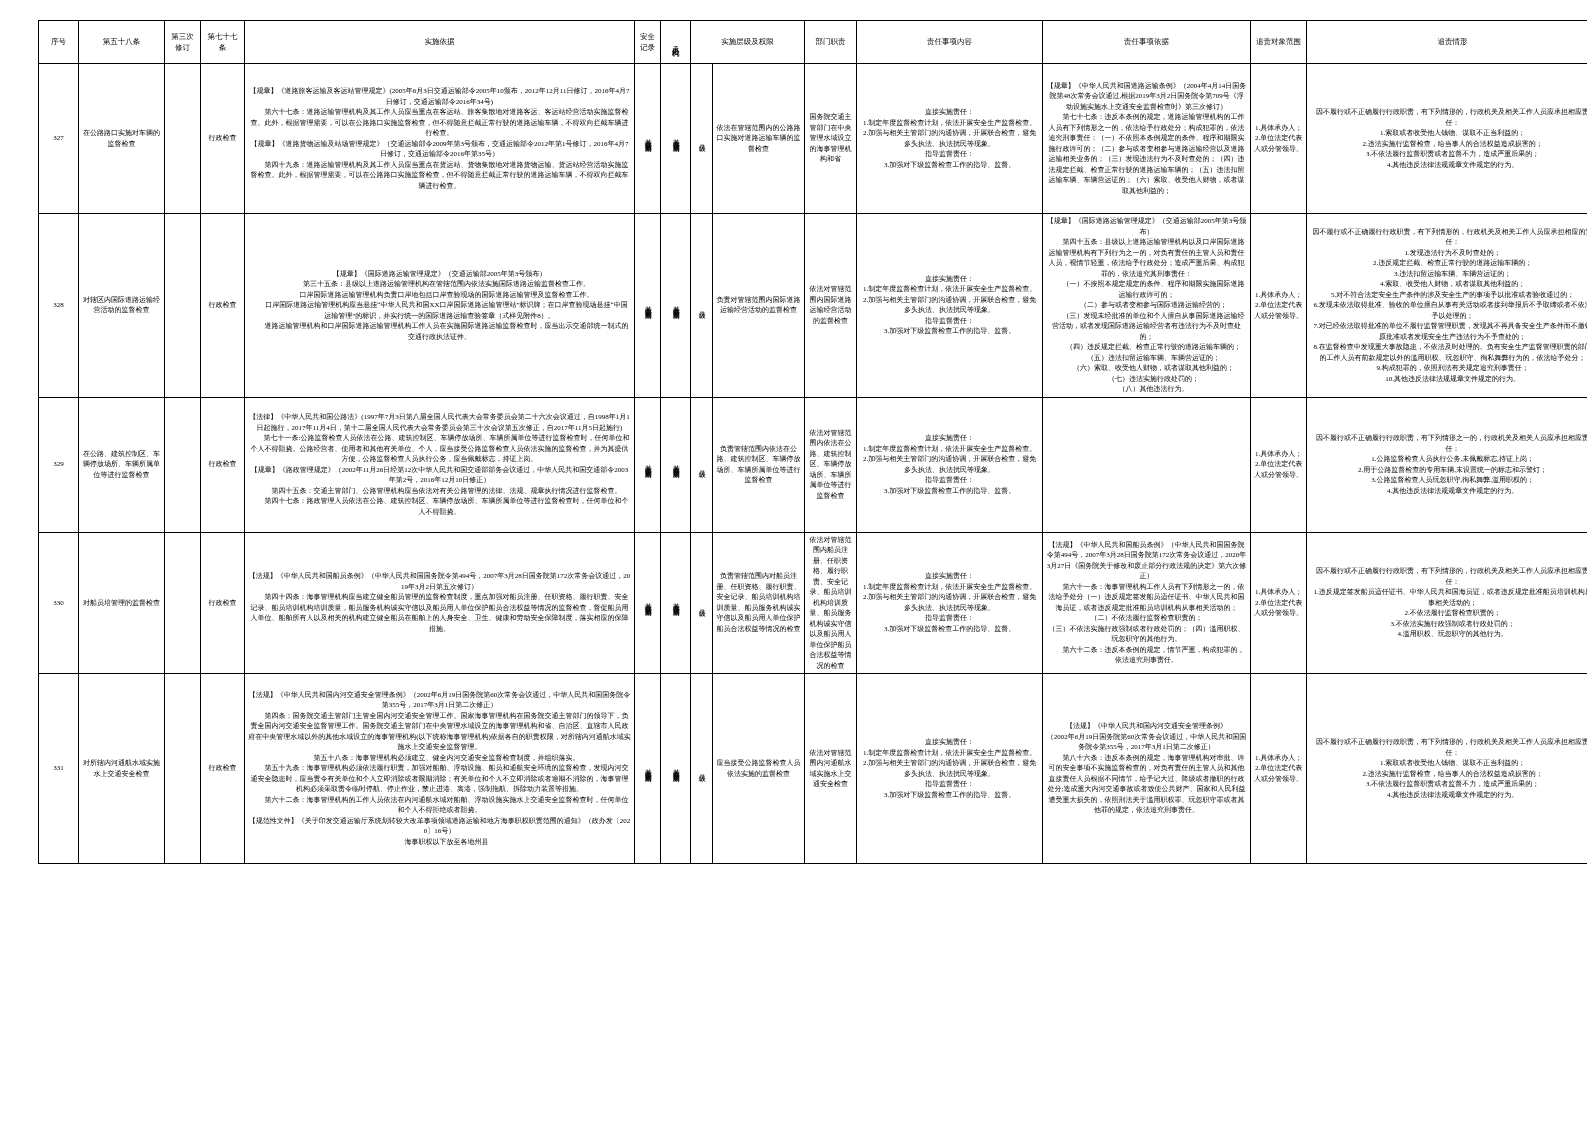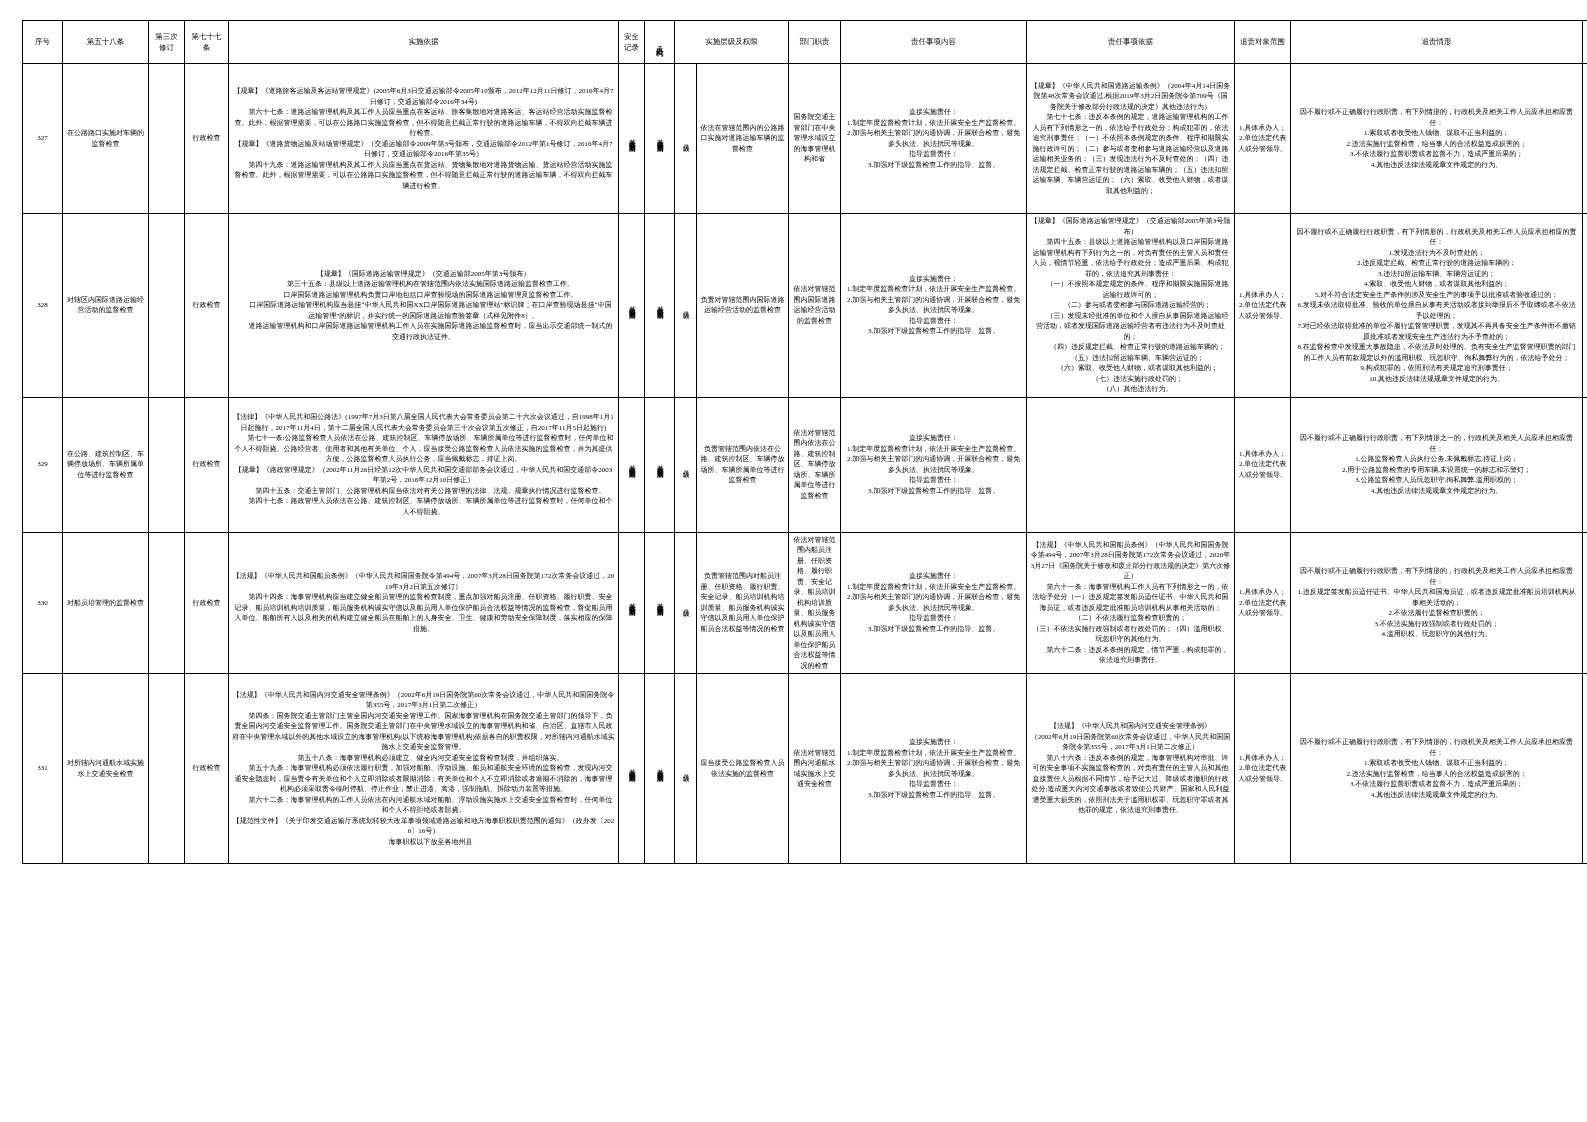--- a/index.html
+++ b/index.html
@@ -1,16 +1,16 @@
 <!DOCTYPE html>
 <html><head>
 <meta charset="utf-8">
 <style>
   html,body{margin:0;padding:0;background:#ffffff;}
-  .page{width:1587px;height:1122px;background:#fff;box-sizing:border-box;padding:20px 20px 0 22px;overflow:hidden;
+  .page{width:1587px;height:1122px;background:#fff;box-sizing:border-box;padding:20px 20px 0 38px;overflow:hidden;
         font-family:"Liberation Serif","DejaVu Serif",serif;color:#000;}
   table.plist{border-collapse:collapse;table-layout:fixed;width:1547px;}
   table.plist th,table.plist td{
       border:1px solid #000;
       font-size:7px;line-height:1.5;
       padding:2px 3px;vertical-align:middle;text-align:center;
       white-space:pre-wrap;word-break:break-all;overflow:hidden;
       font-weight:normal;
   }
   table.plist th{font-size:7.5px;height:38px;}
@@ -72,21 +72,21 @@
           <td><span class="vtext">若羌县交通运输局</span></td>
           <td><span class="vtext">若羌县交通运输局</span></td>
           <td><span class="vtext">县级</span></td>
           <td>依法在管辖范围内的公路路口实施对道路运输车辆的监督检查</td>
           <td>国务院交通主管部门在中央管理水域设立的海事管理机构和省</td>
           <td class="left">直接实施责任：
 1.制定年度监督检查计划，依法开展安全生产监督检查。
 2.加强与相关主管部门的沟通协调，开展联合检查，避免多头执法、执法扰民等现象。
 指导监督责任：
 3.加强对下级监督检查工作的指导、监督。</td>
-          <td class="left">【规章】《中华人民共和国道路运输条例》（2004年4月14日国务院第48次常务会议通过,根据2019年3月2日国务院令第709号《国务院关于修改部分行政法规的决定》其他违法行为）
+          <td class="left">【规章】《中华人民共和国道路运输条例》（2004年4月14日国务院第48次常务会议通过,根据2019年3月2日国务院令第709号《浮动设施实施水上交通安全监督检查时》第三次修订）
 　　第七十七条：违反本条例的规定，道路运输管理机构的工作人员有下列情形之一的，依法给予行政处分；构成犯罪的，依法追究刑事责任：（一）不依照本条例规定的条件、程序和期限实施行政许可的；（二）参与或者变相参与道路运输经营以及道路运输相关业务的；（三）发现违法行为不及时查处的；（四）违法规定拦截、检查正常行驶的道路运输车辆的；（五）违法扣留运输车辆、车辆营运证的；（六）索取、收受他人财物，或者谋取其他利益的；</td>
           <td>1.具体承办人；
 2.单位法定代表人或分管领导。</td>
           <td class="left">因不履行或不正确履行行政职责，有下列情形的，行政机关及相关工作人员应承担相应责任：
 1.索取或者收受他人钱物、谋取不正当利益的；
 2.违法实施行监督检查，给当事人的合法权益造成损害的；
 3.不依法履行监督职责或者监督不力，造成严重后果的；
 4.其他违反法律法规规章文件规定的行为。</td>
           <td></td>
         </tr>

